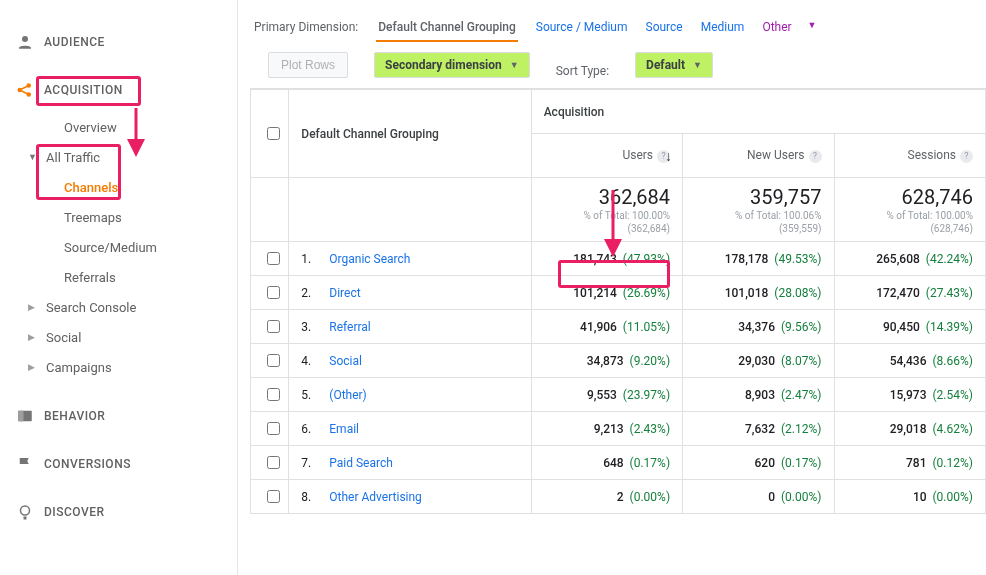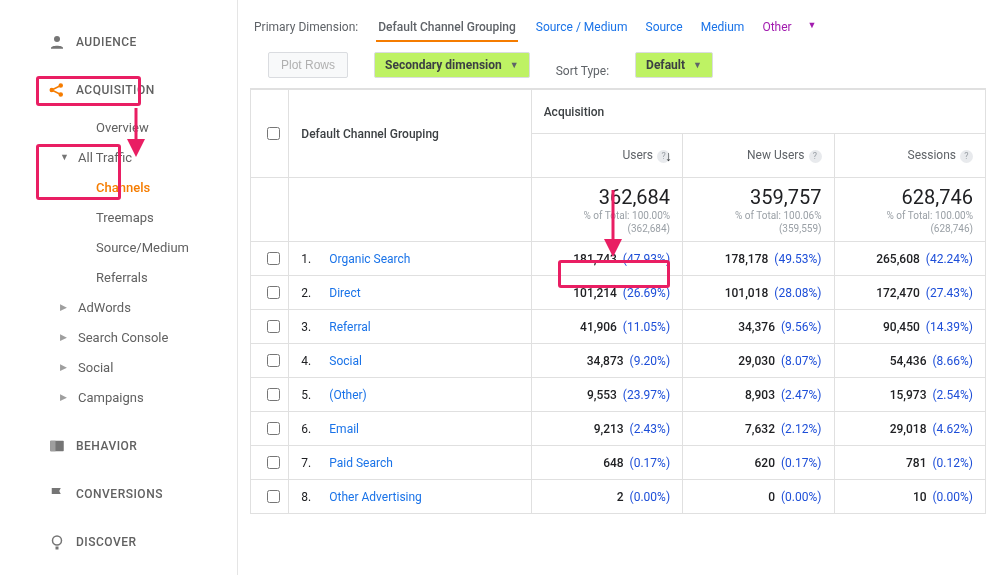--- a/index.html
+++ b/index.html
@@ -103,30 +103,30 @@
   .sort-arrow { position:absolute; right:10px; top:14px; font-size:14px; color:#3c4043;}
   .row-tot td { height:64px; text-align:right; padding:6px 12px; vertical-align:middle;}
   .row-tot .big { font-size:20px; color:#202124; font-weight:400;}
   .row-tot .sm { font-size:10px; color:#9aa0a6; line-height:1.3;}
   .row td { height:34px; padding:0 12px;}
   .row .dimcell { text-align:left; display:flex; align-items:center; gap:10px;}
   .row .num { color:#202124; margin-right:8px;}
   .row .link { color:#1a73e8; cursor:pointer;}
   .row .metric { text-align:right;}
   .row .mval { color:#202124; font-weight:500; margin-right:6px;}
-  .row .mpct { color:#1d4ed8;}
+  .row .mpct { color:#15803d;}
   .cb { width:13px; height:13px;}
   td.cbcell, th.cbcell { text-align:center;}
 </style>
 </head>
 <body>
 
 <div class="layout">
 
-  <div class="sidebar" style="position:relative;padding-left:32px;">
+  <div class="sidebar" style="position:relative;">
     <div class="nav-group">
       <div class="nav-head">
         <span class="icon">
           <svg width="18" height="18" viewBox="0 0 24 24" fill="#757575">
               <circle cx="12" cy="8" r="4"></circle>
               <path d="M4 20c0-4 16-4 16 0v1H4z"></path>
             </svg>
         </span>
         <span>AUDIENCE</span>
       </div>
@@ -161,24 +161,20 @@
             <span class="caret"></span>
             <span>Treemaps</span>
           </div>
         <div class="nav-item no-caret">
             <span class="caret"></span>
             <span>Source/Medium</span>
           </div>
         <div class="nav-item no-caret">
             <span class="caret"></span>
             <span>Referrals</span>
-          </div>
-        <div class="nav-item parent" style="margin-left:-18px;">
-            <span class="caret"></span>
-            <span>AdWords</span>
           </div>
         <div class="nav-item parent" style="margin-left:-18px;">
             <span class="caret"></span>
             <span>Search Console</span>
           </div>
         <div class="nav-item parent" style="margin-left:-18px;">
             <span class="caret"></span>
             <span>Social</span>
           </div>
         <div class="nav-item parent" style="margin-left:-18px;">

